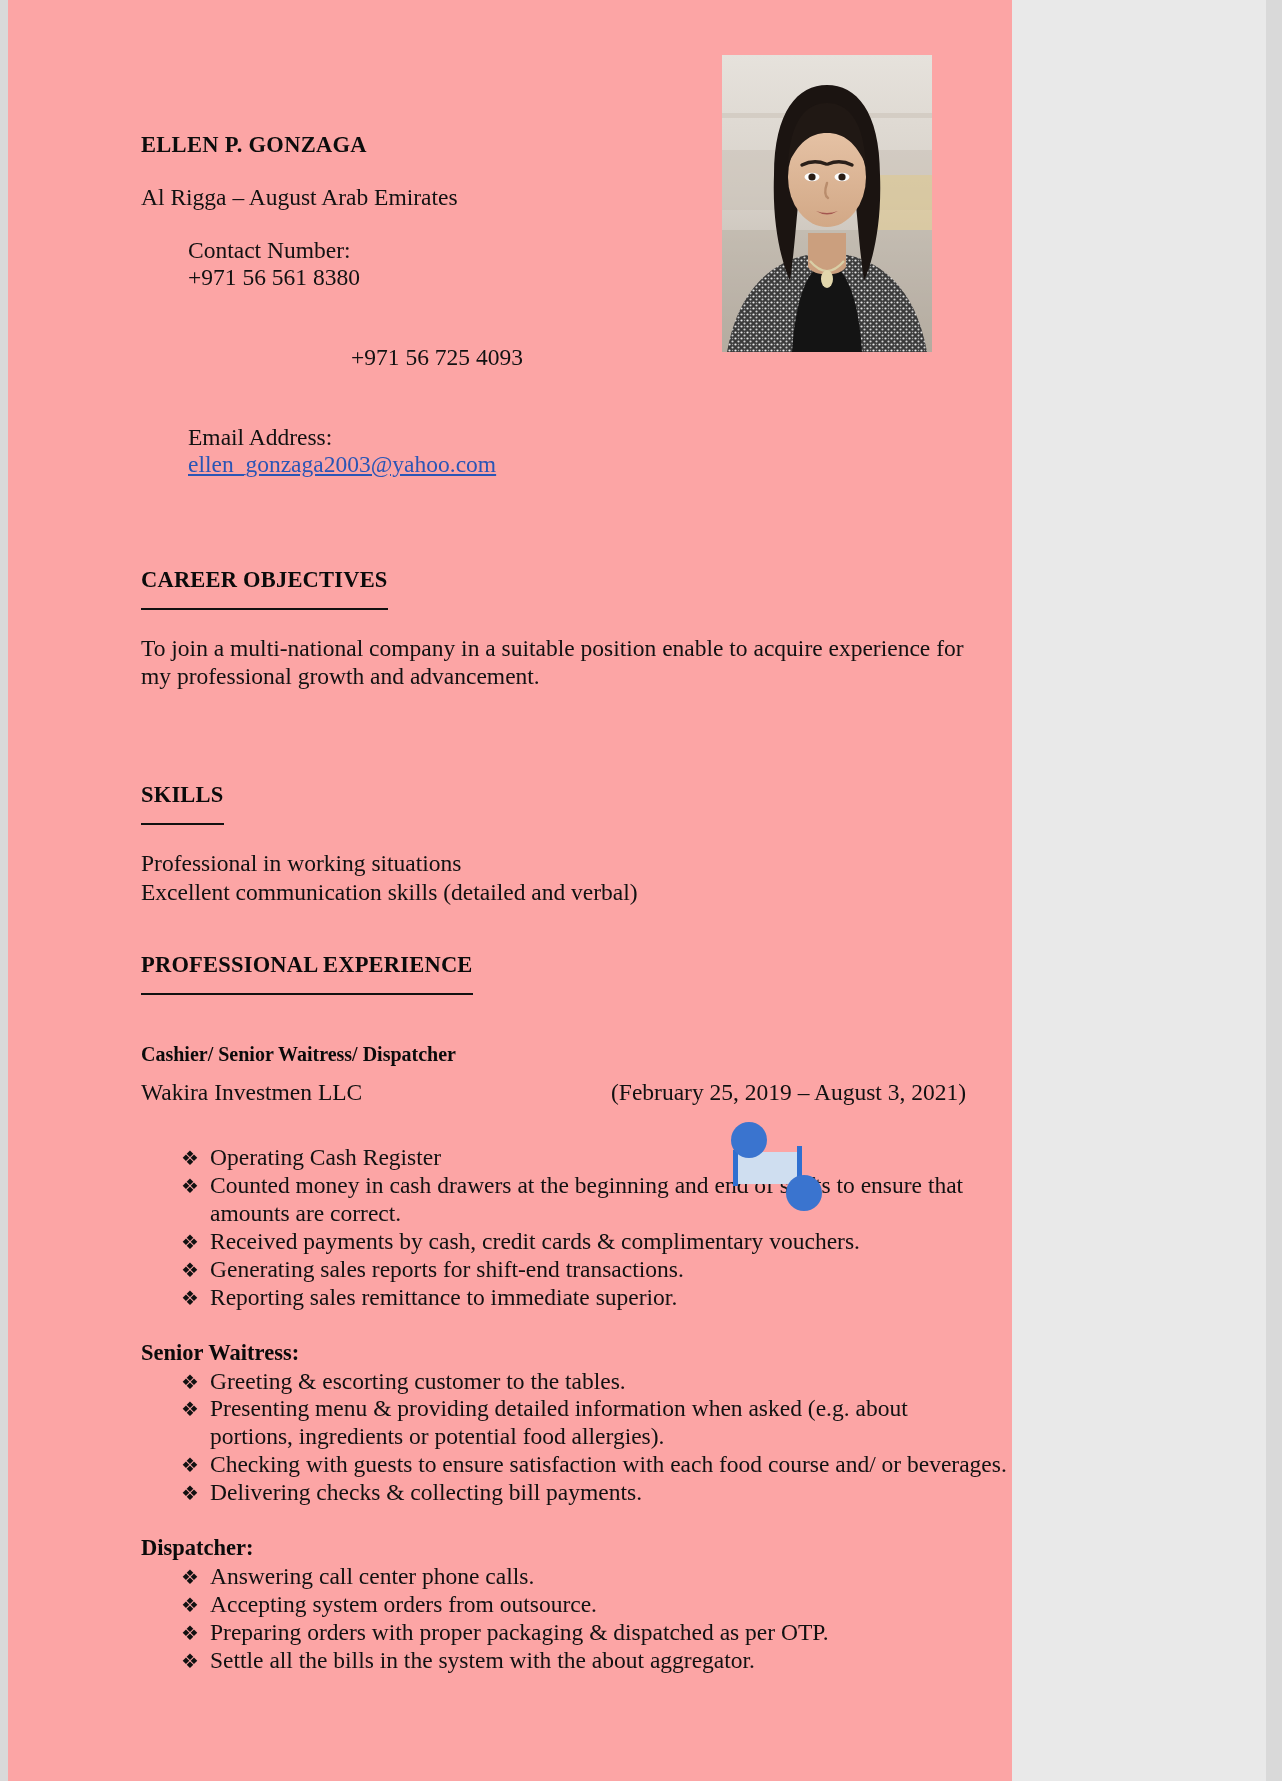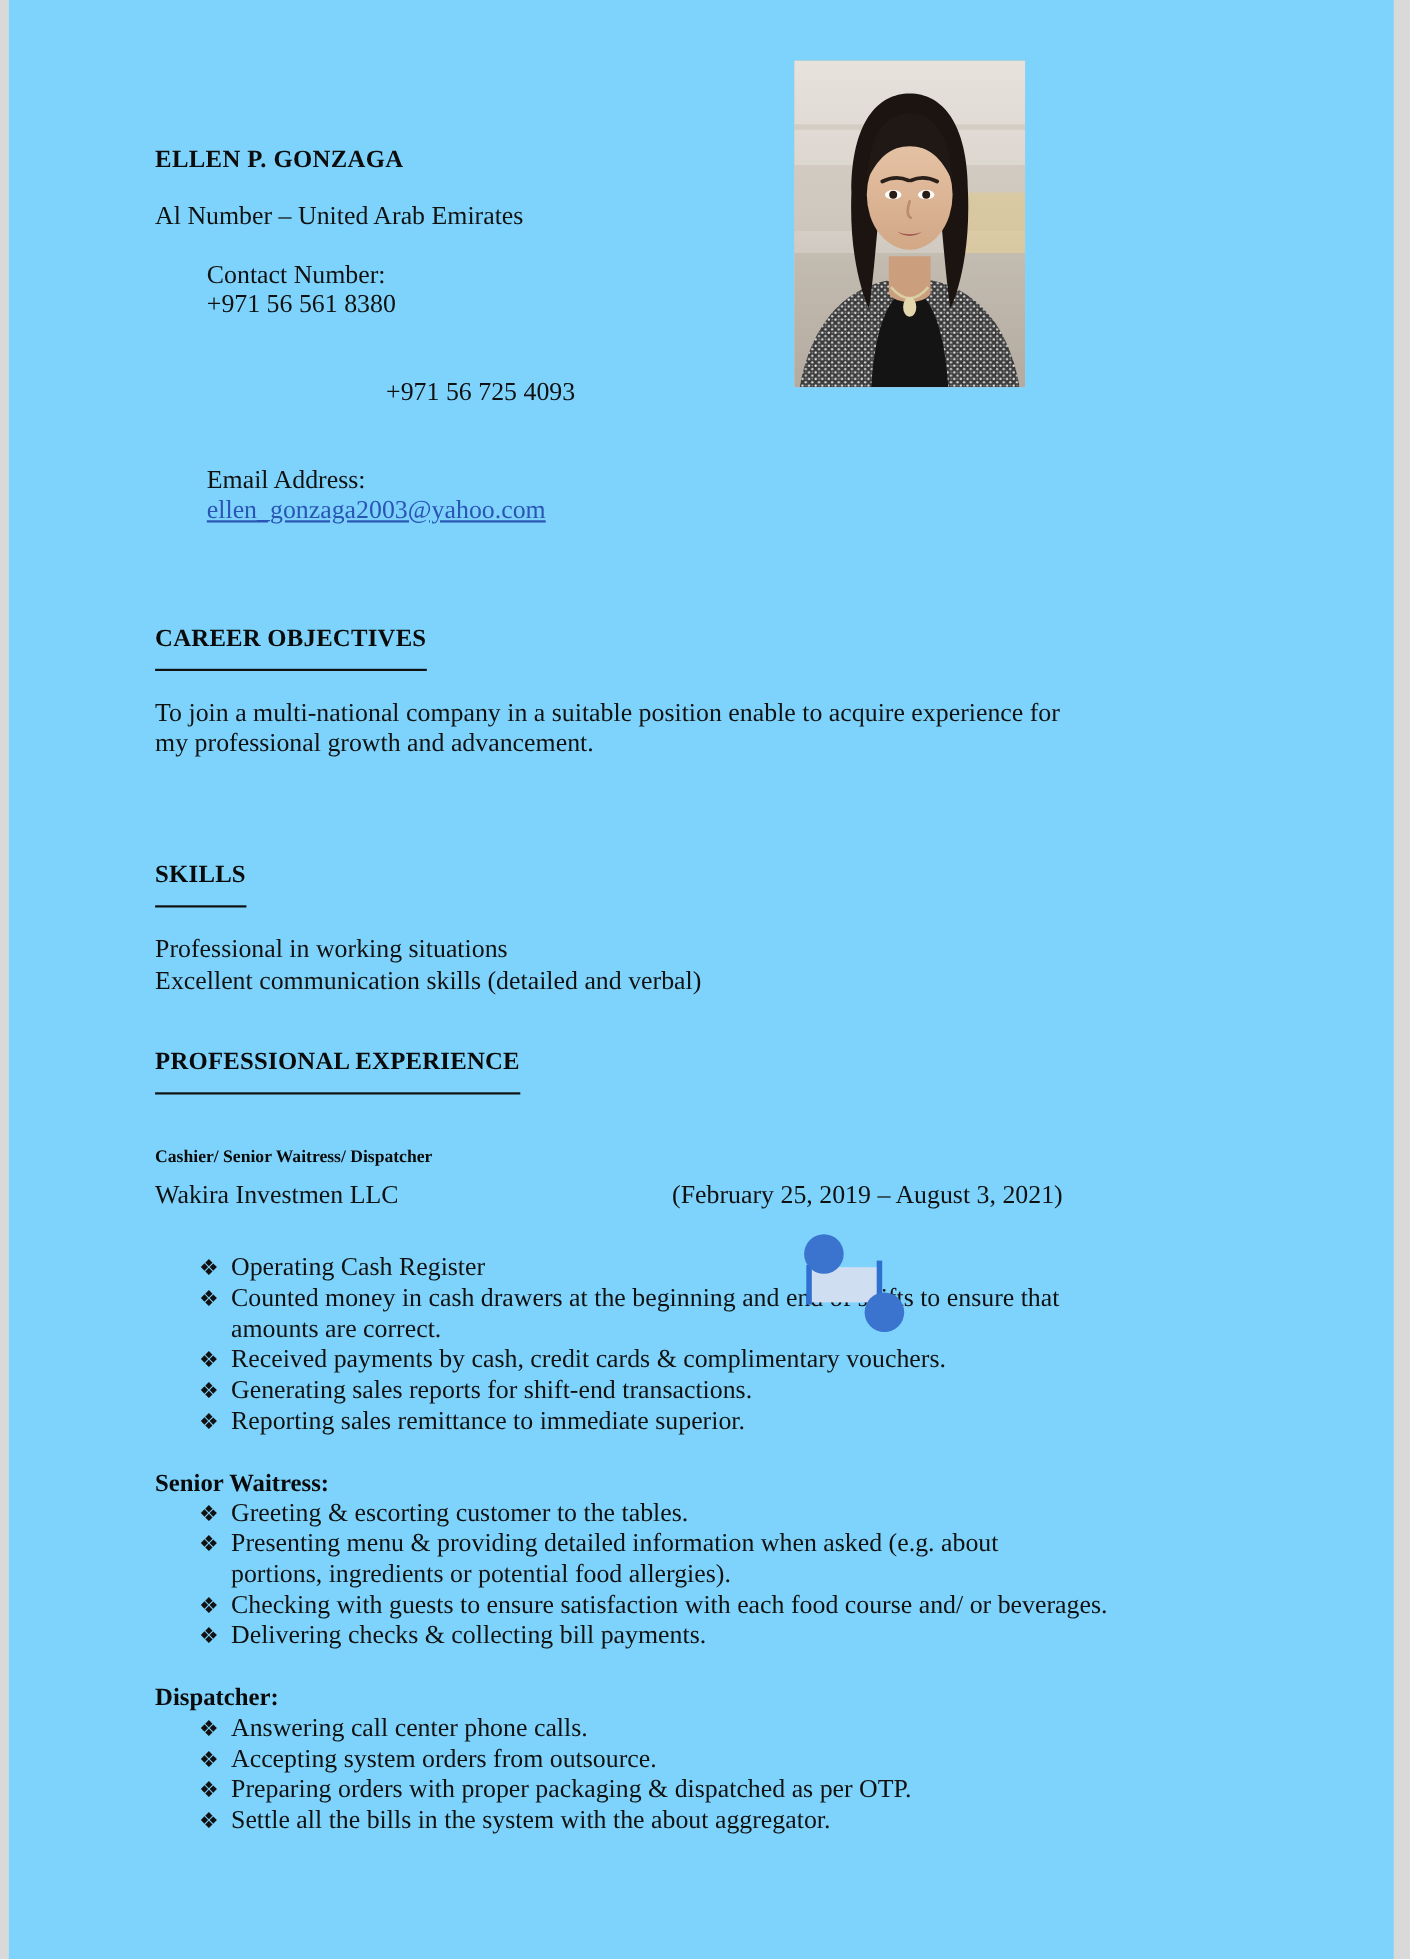--- a/index.html
+++ b/index.html
@@ -3,22 +3,22 @@
 <meta charset="utf-8">
 <style>
   html,body{margin:0;padding:0;}
   body{
     width:1282px;height:1781px;
     background:#e9e9e9;
     font-family:"Liberation Serif",serif;
     -webkit-font-smoothing:antialiased;
   }
   #page{
-    position:absolute;left:8px;top:0;width:1259px;height:1781px;
-    background:#7dd3fc;
+    position:absolute;left:8px;top:0;width:1004px;height:1781px;
+    background:#fca5a5;
     overflow:hidden;
   }
   .edge-l{position:absolute;left:0;top:0;width:8px;height:1781px;background:#d9d9d9;}
   .edge-r{position:absolute;right:0;top:0;width:16px;height:1781px;background:#d9d9d9;}
 
   .doc{position:absolute;left:133px;top:0;width:960px;}
 
   .name{
     font-weight:bold;font-size:22.5px;letter-spacing:.3px;
     color:#0d0d0d;margin:0;padding-top:132px;
@@ -30,21 +30,21 @@
 
   h2.sec{
     font-weight:bold;font-size:22.5px;letter-spacing:.2px;
     color:#0b0b0b;margin:0;display:inline-block;
     border-bottom:2.2px solid #111;padding-bottom:15px;
   }
   .sec-wrap{margin-top:0;}
 
   p.body{font-size:23.5px;line-height:1.2;color:#111;margin:0;}
 
-  .job-title{font-weight:bold;font-size:16px;color:#0b0b0b;}
+  .job-title{font-weight:bold;font-size:20px;color:#0b0b0b;}
   .job-row{display:flex;font-size:23.5px;color:#111;}
   .job-row .co{width:470px;}
   .sub-head{font-weight:bold;font-size:22.5px;color:#0b0b0b;}
 
   ul.bul{list-style:none;margin:0;padding:0;}
   ul.bul li{
     font-size:23.5px;line-height:1.19;color:#111;
     position:relative;padding-left:69px;margin:0;
   }
   ul.bul li .bg{position:absolute;left:40px;top:0px;font-size:20px;line-height:1.40;}
@@ -119,21 +119,21 @@
       <path d="M88 206 q17 20 34 0" stroke="#d9cfa6" stroke-width="2.2" fill="none"></path>
       <ellipse cx="105" cy="224" rx="6" ry="9" fill="#e2d7ac"></ellipse>
     </svg>
   </div>
 
   <div class="doc">
 
     <div class="name">ELLEN P. GONZAGA</div>
 
     <div class="contact">
-      <div class="ln">Al Number – United Arab Emirates</div>
+      <div class="ln">Al Rigga – August Arab Emirates</div>
       <div class="ln">
         <span>Contact Number:</span>
         <span>+971 56 561 8380</span>
       </div>
       <div class="ln">
         <span class="indent-phone"></span><span>+971 56 725 4093</span>
       </div>
       <div class="ln mail">
         <span>Email Address:</span>
         <a href="#">ellen_gonzaga2003@yahoo.com</a>

